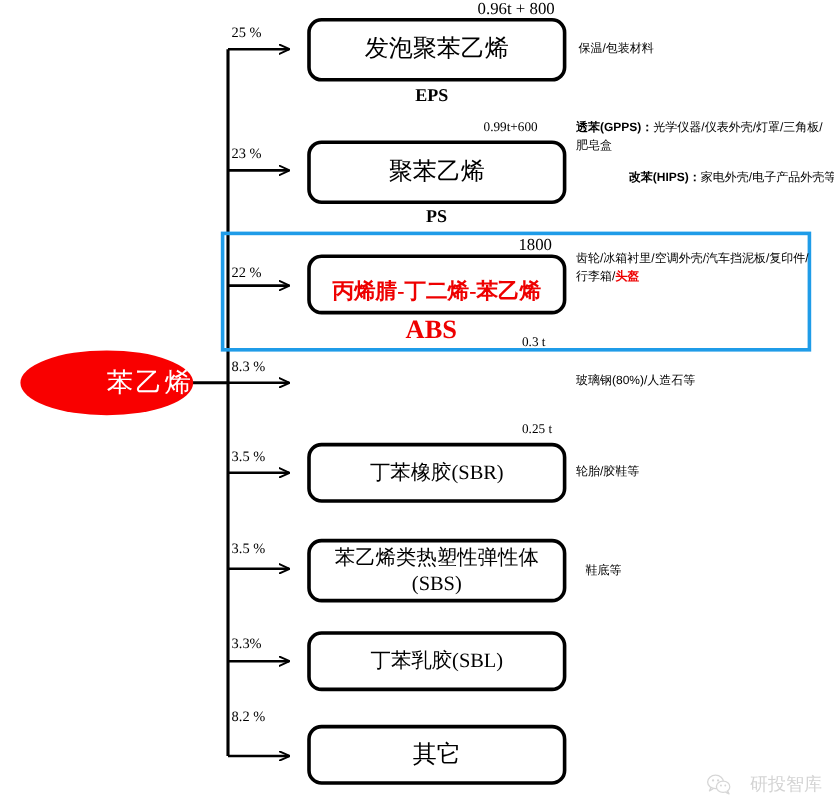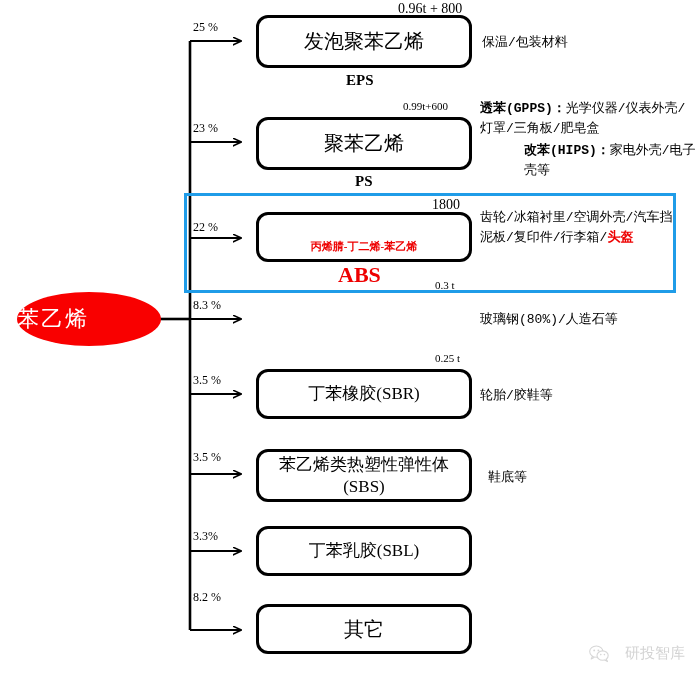--- a/index.html
+++ b/index.html
@@ -25,21 +25,21 @@
     background:transparent;
   }
 
   
   .source-node{
     position:absolute;
     left:17px;top:292px;
     width:144px;height:54px;
     background:#f90000;
     border-radius:50%;
-    display:flex;align-items:center;justify-content:flex-start;
+    display:flex;align-items:center;justify-content:flex-end;
     color:#ffffff;
     font-size:22px;
     letter-spacing:2px;
     font-family:"Liberation Serif","DejaVu Serif",serif;
     font-weight:400;
   }
 
   
   .pbox{
     position:absolute;
@@ -48,21 +48,21 @@
     border-radius:12px;
     background:#ffffff;
     display:flex;align-items:center;justify-content:center;
     text-align:center;
     font-size:20px;
     line-height:1.15;
     color:#000000;
     font-family:"Liberation Serif","DejaVu Serif",serif;
     padding:0 6px;
   }
-  .pbox.red-label{color:#ee0000;font-weight:bold;font-size:11px;}
+  .pbox.red-label{color:#ee0000;font-weight:bold;font-size:18px;}
   .pbox.small{font-size:17px;}
   .pbox.two-line{font-size:17px;line-height:1.25;}
 
   
   .pct{
     position:absolute;
     font-size:12px;
     color:#000;
     white-space:nowrap;
     font-family:"Liberation Serif","DejaVu Serif",serif;
@@ -85,24 +85,24 @@
     font-weight:bold;
     color:#000;
     white-space:nowrap;
     font-family:"Liberation Serif","DejaVu Serif",serif;
   }
   .abbr.red{color:#ee0000;font-size:22px;}
 
   
   .note{
     position:absolute;
-    font-size:13px;
+    font-size:10px;
     line-height:1.5;
     color:#000;
-    font-family:Liberation Mono, monospace;
+    font-family:Liberation Sans, sans-serif;
   }
   .note b{font-weight:bold;}
   .note .hot{color:#ee0000;font-weight:bold;}
 
   
   .watermark{
     position:absolute;
     right:10px;bottom:12px;
     display:flex;align-items:center;gap:16px;
     color:#cccccc;

